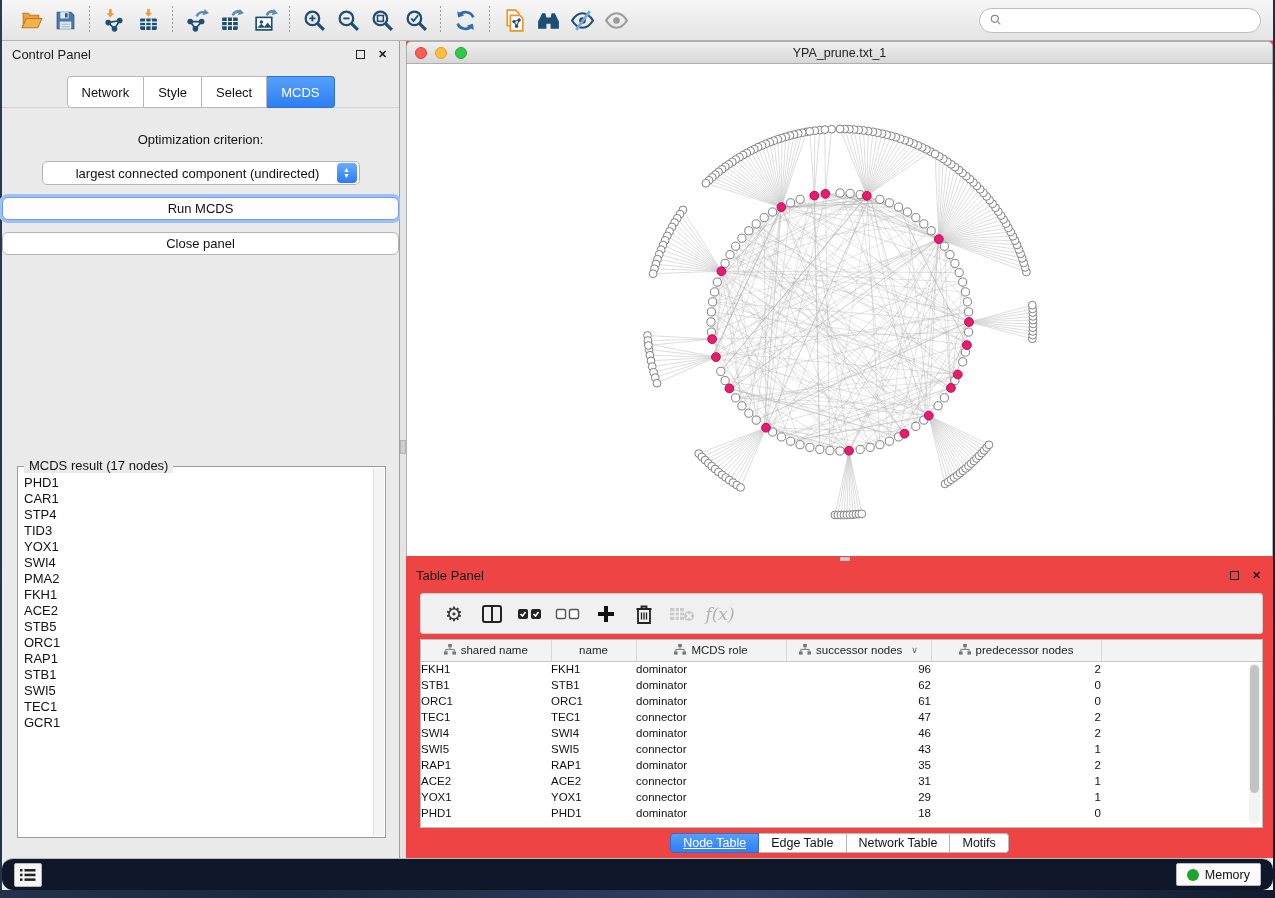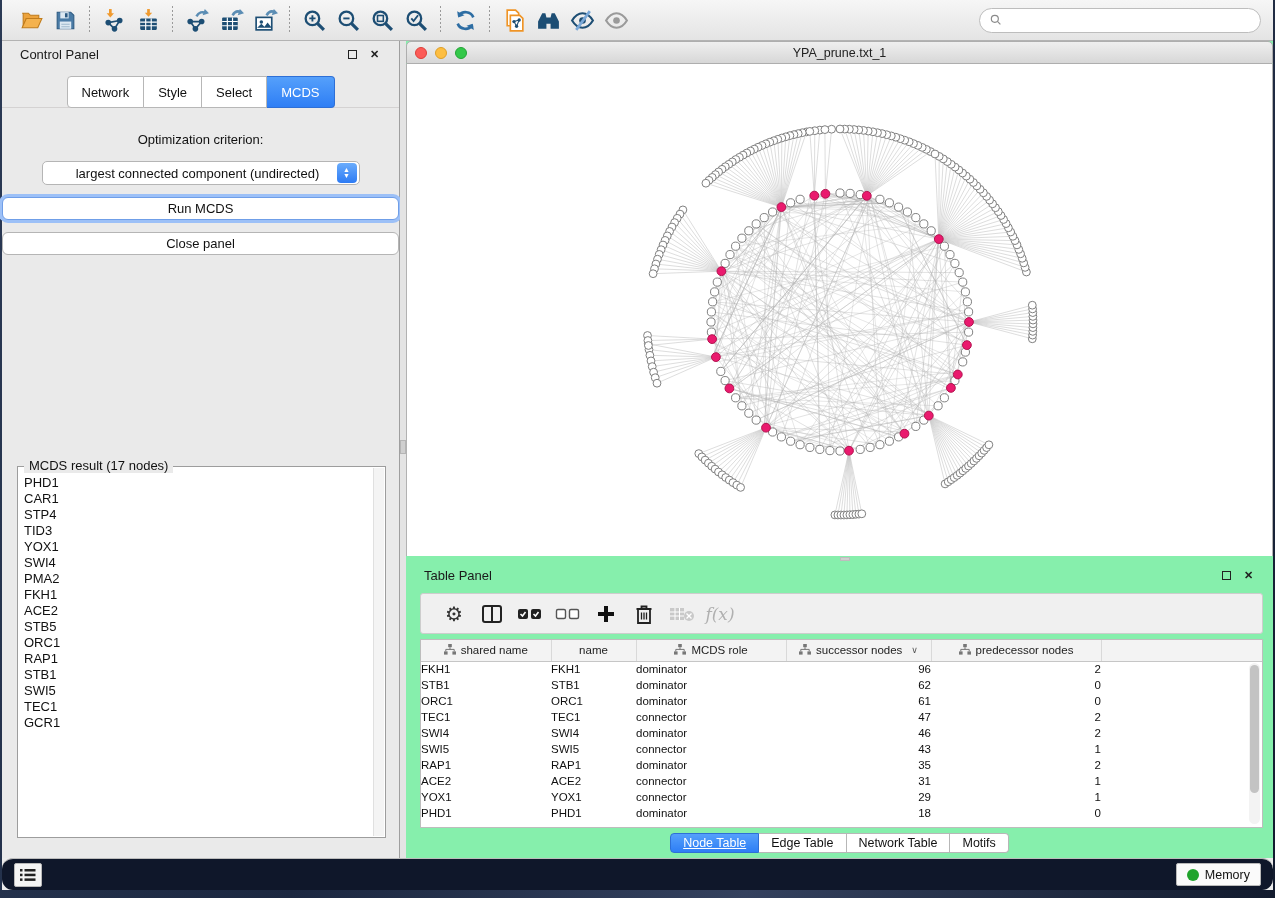--- a/index.html
+++ b/index.html
@@ -18,21 +18,21 @@
   .search-wrap { margin-left:auto; width:282px; height:25px; background:#fff; border:1px solid #bdbdbd;
     border-radius:13px; display:flex; align-items:center; padding:0 9px; }
   .search-wrap svg { width:14px; height:14px; }
   .search-input { border:none; outline:none; flex:1; font-size:12px; margin-left:5px; background:transparent; }
 
   
   .main-row { position:absolute; left:0; right:0; top:41px; bottom:32px; display:flex; }
 
   
   .control-panel { width:399px; background:#eaeaea; border-right:1px solid #9f9f9f; position:relative; }
-  .panel-header { height:27px; display:flex; align-items:center; padding:0 18px; font-size:13px; color:#1a1a1a; }
+  .panel-header { height:27px; display:flex; align-items:center; padding:0 10px; font-size:13px; color:#1a1a1a; }
   .panel-header .spacer { flex:1; }
   .win-btn { width:13px; height:13px; margin-left:9px; display:flex; align-items:center; justify-content:center;
     font-size:11px; font-weight:bold; color:#222; cursor:pointer; }
   .float-box { width:9px; height:9px; border:1.5px solid #222; }
   .cp-tabs { display:flex; justify-content:center; margin-top:8px; }
   .cp-tab { height:32px; padding:12px 14px; display:flex; align-items:center; font-size:13px;
     background:#fff; border:1px solid #b7b7b7; border-left:none; cursor:pointer; color:#111; }
   .cp-tab:first-child { border-left:1px solid #b7b7b7; border-radius:4px 0 0 4px; }
   .cp-tab:last-child { border-radius:0 4px 4px 0; }
   .cp-tab.selected { background:linear-gradient(#55a0fb,#2e7ef5); color:#fff; border-color:#2e6fd6; }
@@ -51,21 +51,21 @@
   .mcds-fieldset { position:absolute; left:15px; right:13px; top:425px; height:372px;
     background:#fff; border:1px solid #9d9d9d; }
   .mcds-legend { position:absolute; top:-9px; left:6px; background:#eaeaea; padding:0 5px; font-size:13px; color:#111; }
   .mcds-list { position:absolute; inset:8px 12px 2px 6px; overflow:hidden; text-align:left; }
   .mcds-item { font-size:13px; line-height:16px; color:#111; }
   .mcds-scroll { position:absolute; top:1px; bottom:1px; right:1px; width:11px; background:#f4f4f4; border-left:1px solid #e0e0e0; }
 
   
   .v-splitter { width:6px; background:#e4e4e4; position:relative; cursor:col-resize; }
   .v-splitter .grip { position:absolute; top:399px; left:0; width:6px; height:14px; background:#cfcfcf; border:1px solid #b5b5b5; }
-  .right-area { flex:1; display:flex; flex-direction:column; background:#86efac; position:relative; }
+  .right-area { flex:1; display:flex; flex-direction:column; background:#ef4444; position:relative; }
 
   .network-window { height:515px; display:flex; flex-direction:column; }
   .net-titlebar { height:23px; background:linear-gradient(#efefef,#d7d7d7); border:1px solid #aeaeae;
     border-radius:5px 5px 0 0; display:flex; align-items:center; padding:0 8px; position:relative; }
   .traffic { display:flex; gap:8px; }
   .traffic span { width:12px; height:12px; border-radius:50%; display:block; cursor:pointer; }
   .tl-red { background:#fc5b57; border:1px solid #dd3f38; }
   .tl-yellow { background:#fdbe41; border:1px solid #de9f27; }
   .tl-green { background:#34c84a; border:1px solid #23a435; }
   .net-title { position:absolute; left:0; right:0; text-align:center; font-size:12.5px; color:#222; }

